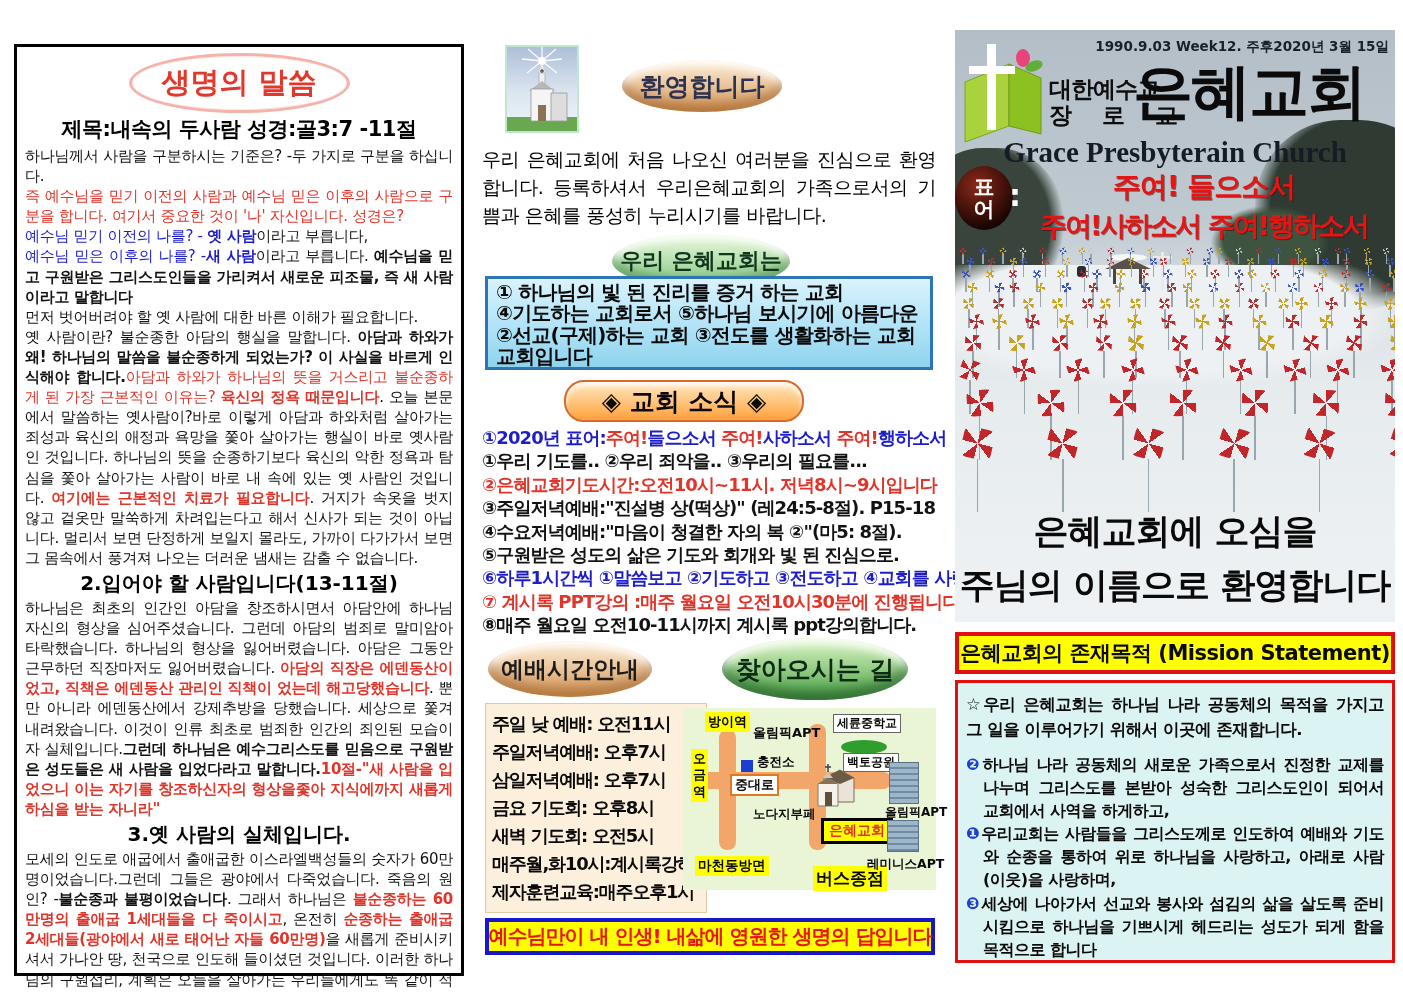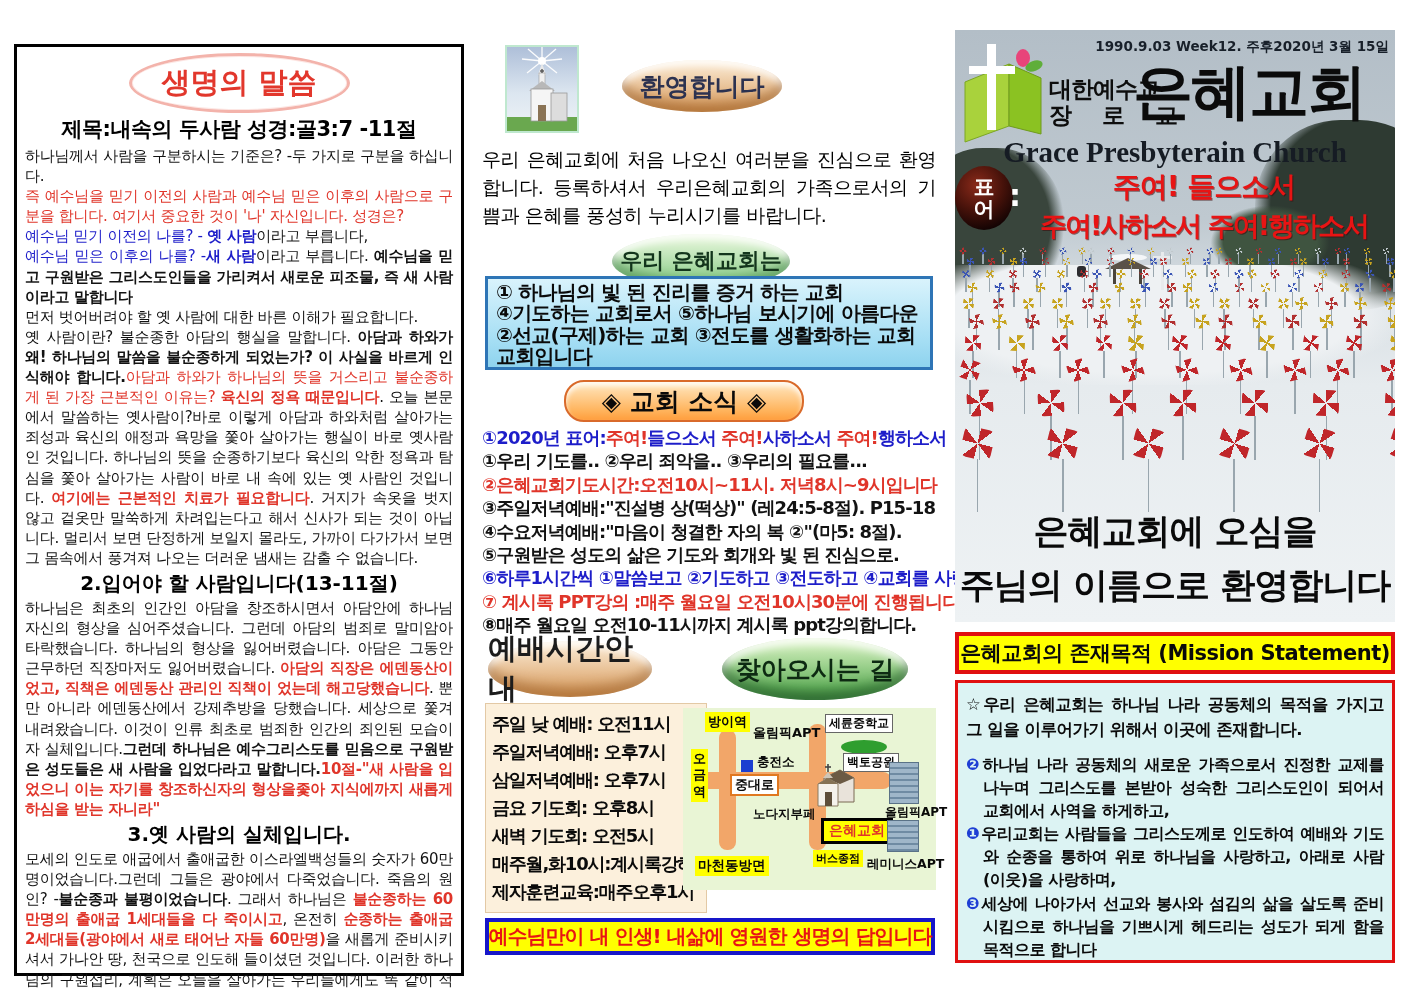--- a/index.html
+++ b/index.html
@@ -38,21 +38,21 @@
     border:3px solid #2e75b6;background:linear-gradient(180deg,#d9f3fc 0%,#a5def4 70%,#8ed3ee 100%);
     padding:3px 8px;}
   .blue-box .text-line{font-size:20px;font-weight:800;color:#0a0a0a;line-height:1.07;letter-spacing:-0.8px;}
   .news-bar{position:absolute;left:84px;top:340px;width:236px;height:38px;border-radius:20px;
     border:2px solid #d96a2b;background:linear-gradient(180deg,#ffe9c4 0%,#ffb45d 75%,#ff9e3d 100%);
     display:flex;align-items:center;justify-content:center;font-size:25px;font-weight:800;color:#0a0a0a;
     box-shadow:inset 0 4px 5px rgba(255,255,255,.8);}
   .news-list{position:absolute;left:2px;top:386px;width:456px;}
   .news-line{font-size:18px;font-weight:bold;line-height:1.3;white-space:nowrap;letter-spacing:-0.9px;}
   .worship-badge{position:absolute;left:8px;top:601px;width:164px;height:56px;
-    background:linear-gradient(180deg,#fdf0dc,#d69757);color:#1c1c1c;font-size:29px;font-weight:bold;
+    background:linear-gradient(180deg,#fdf0dc,#d69757);color:#1c1c1c;font-size:23px;font-weight:bold;
     box-shadow:inset 0 -10px 11px rgba(120,60,10,.35), inset 0 5px 7px rgba(255,255,255,.8);}
   .worship-table{position:absolute;left:5px;top:663px;width:222px;height:210px;box-sizing:border-box;
     background:#fcf0dc;border:1px solid #e3c9a5;padding:6px 4px 4px 6px;}
   .worship-table .text-line{font-size:18px;font-weight:bold;color:#0a0a0a;line-height:1.56;white-space:nowrap;letter-spacing:-1.2px;}
   .map-badge{position:absolute;left:242px;top:598px;width:186px;height:62px;
     background:linear-gradient(180deg,#dff6c8 0%,#66b35e 80%,#4f9a4c 100%);color:#0d2a12;
     font-size:25px;font-weight:800;
     box-shadow:inset 0 -10px 11px rgba(10,60,20,.45), inset 0 6px 8px rgba(255,255,255,.85);}
   .map{position:absolute;left:203px;top:668px;width:253px;height:182px;background:#e9f5d5;}
   .map *{position:absolute;box-sizing:border-box;}
@@ -202,42 +202,42 @@
       </div>
     <div class="oval map-badge">
       <span>찾아오시는 길</span>
     </div>
     <div class="map">
       <div class="road" style="left:36px;top:22px;width:17px;height:120px;"></div>
       <div class="road" style="left:16px;top:64px;width:192px;height:17px;"></div>
       <div class="road" style="left:126px;top:16px;width:17px;height:126px;"></div>
       <div class="ylabel" style="left:22px;top:4px;">방이역</div>
       <div class="plabel" style="left:70px;top:16px;font-size:13px;">올림픽APT</div>
-      <div class="wlabel" style="left:142px;top:6px;">세륜중학교</div>
+      <div class="wlabel" style="left:150px;top:6px;">세륜중학교</div>
       <div class="ylabel" style="left:8px;top:41px;width:17px;white-space:normal;line-height:1.25;text-align:center;padding:2px 1px;">오금역</div>
       <div style="left:58px;top:52px;width:12px;height:12px;background:#1b3fd0;"></div>
       <div class="plabel" style="left:74px;top:46px;">충전소</div>
       <div class="wlabel" style="left:47px;top:66px;border:2px solid #e07820;font-size:13px;">중대로</div>
       <div style="left:158px;top:32px;width:46px;height:14px;background:#2f9e2f;border-radius:50%;"></div>
       <div class="wlabel" style="left:160px;top:45px;">백토공원</div>
       <div style="left:131px;top:50px;width:44px;height:52px;">
         <svg width="44" height="52" viewBox="0 0 44 52">
           <polygon points="10,20 26,12 40,20 40,44 10,44" fill="#e9e3da" stroke="#7a6a55" stroke-width="1"></polygon>
           <polygon points="10,20 26,12 40,20 26,26" fill="#6b5a44"></polygon>
           <polygon points="4,26 14,20 24,26 24,48 4,48" fill="#f5f2ec" stroke="#8a7a63" stroke-width="1"></polygon>
           <polygon points="4,26 14,20 24,26" fill="#857255"></polygon>
           <rect x="11" y="34" width="7" height="14" fill="#5e4e3a"></rect>
           <line x1="14" y1="6" x2="14" y2="14" stroke="#444" stroke-width="1.6"></line>
           <line x1="11" y1="9" x2="17" y2="9" stroke="#444" stroke-width="1.6"></line>
           <polygon points="9,20 14,14 19,20" fill="#cfc6b8"></polygon>
         </svg>
       </div>
       <div class="plabel" style="left:70px;top:98px;">노다지부페</div>
       <div class="map-church-box" style="left:138px;top:110px;">은혜교회</div>
-      <div class="ylabel" style="left:130px;top:142px;font-size:11px;">버스종점</div>
+      <div class="ylabel" style="left:130px;top:158px;font-size:17px;">버스종점</div>
       <div class="ylabel" style="left:12px;top:148px;font-size:13.5px;">마천동방면</div>
       <div class="bldg" style="left:206px;top:54px;width:30px;height:42px;"></div>
       <div class="plabel" style="left:202px;top:96px;font-size:12px;">올림픽APT</div>
       <div class="bldg" style="left:204px;top:112px;width:32px;height:32px;"></div>
       <div class="plabel" style="left:184px;top:148px;">레미니스APT</div>
     </div>
     <div class="banner">
       <span>예수님만이 내 인생! 내삶에 영원한 생명의 답입니다</span>
     </div>
   </section>

